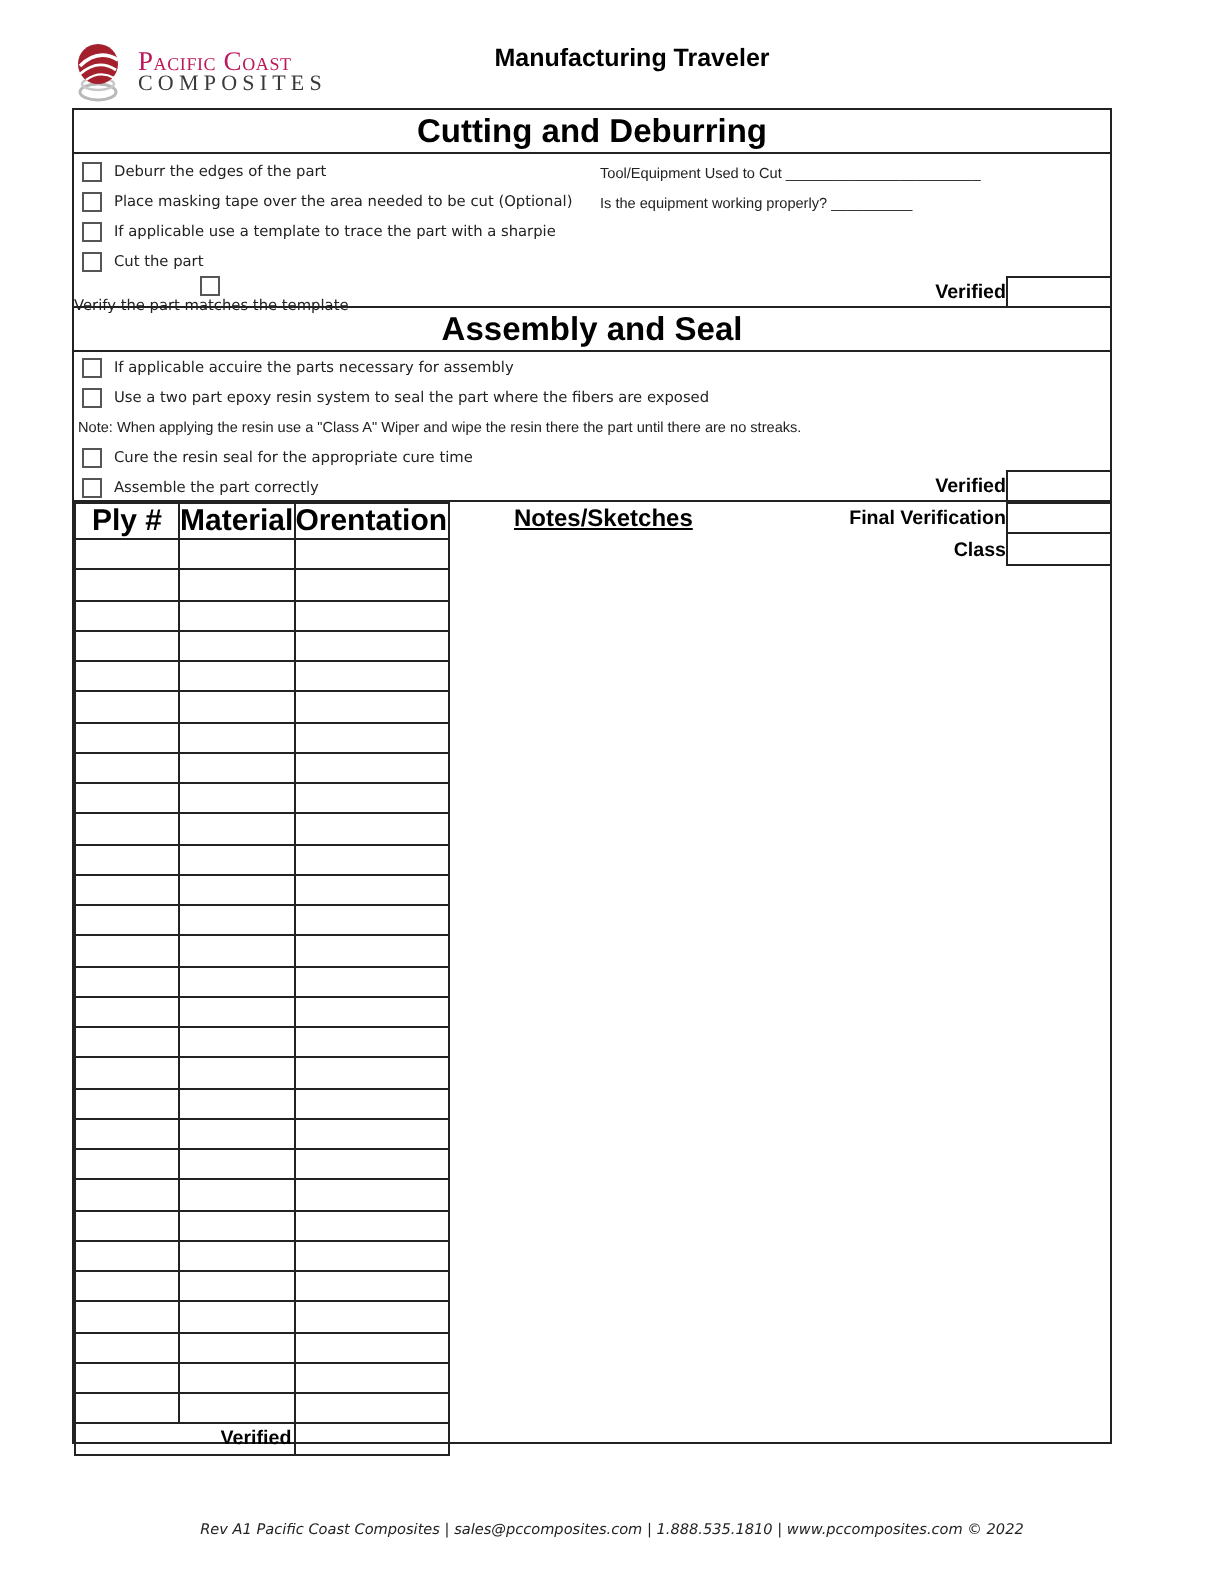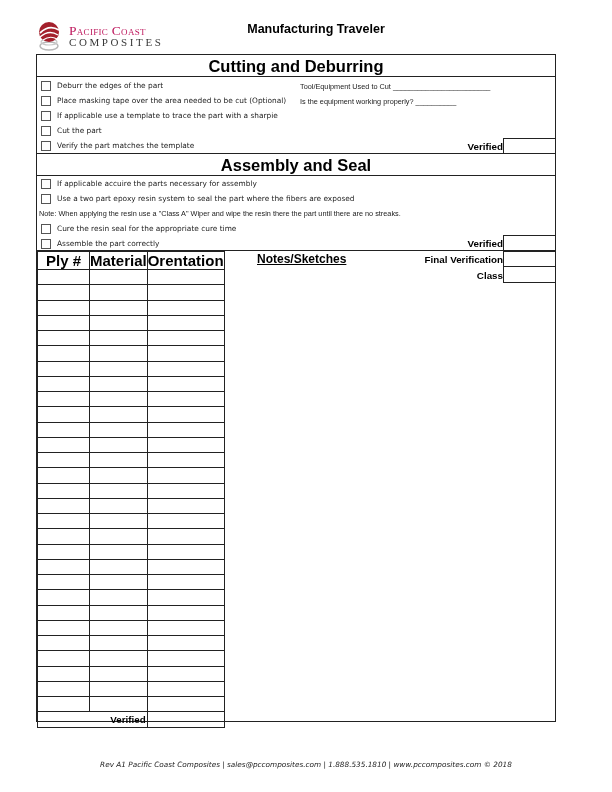--- a/index.html
+++ b/index.html
@@ -68,21 +68,21 @@
     <span>Place masking tape over the area needed to be cut (Optional)</span>
   </div>
   <div class="check-row" style="top:53px;">
     <span class="checkbox"></span>
     <span>If applicable use a template to trace the part with a sharpie</span>
   </div>
   <div class="check-row" style="top:68px;">
     <span class="checkbox"></span>
     <span>Cut the part</span>
   </div>
-  <div class="check-row" style="top:83px;">
+  <div class="check-row" style="top:83px;flex-direction:column;">
     <span class="checkbox"></span>
     <span>Verify the part matches the template</span>
   </div>
 
   <div class="right-field" style="top:24px;">
     <span>Tool/Equipment Used to Cut</span><span> </span><span>________________________</span>
   </div>
   <div class="right-field" style="top:39px;">
     <span>Is the equipment working properly?</span><span> </span><span>__________</span>
   </div>
@@ -281,13 +281,13 @@
 
   <div class="notes-title">Notes/Sketches</div>
   <div style="position:absolute; left:158px; top:212px; width:360px; height:454px;"></div>
 
   <div class="label-right" style="left:360px; width:106px; top:197px;">Final Verification</div>
   <div class="vbox" style="left:466px; top:196px; width:53px; height:16px;"></div>
   <div class="label-right" style="left:360px; width:106px; top:213px;">Class</div>
   <div class="vbox" style="left:466px; top:211px; width:53px; height:17px;"></div>
 </div>
 
-<div class="footer">Rev A1 Pacific Coast Composites | sales@pccomposites.com | 1.888.535.1810 | www.pccomposites.com   © 2018</div>
+<div class="footer">Rev A1 Pacific Coast Composites | sales@pccomposites.com | 1.888.535.1810 | www.pccomposites.com   © 2022</div>
 
 </body></html>

